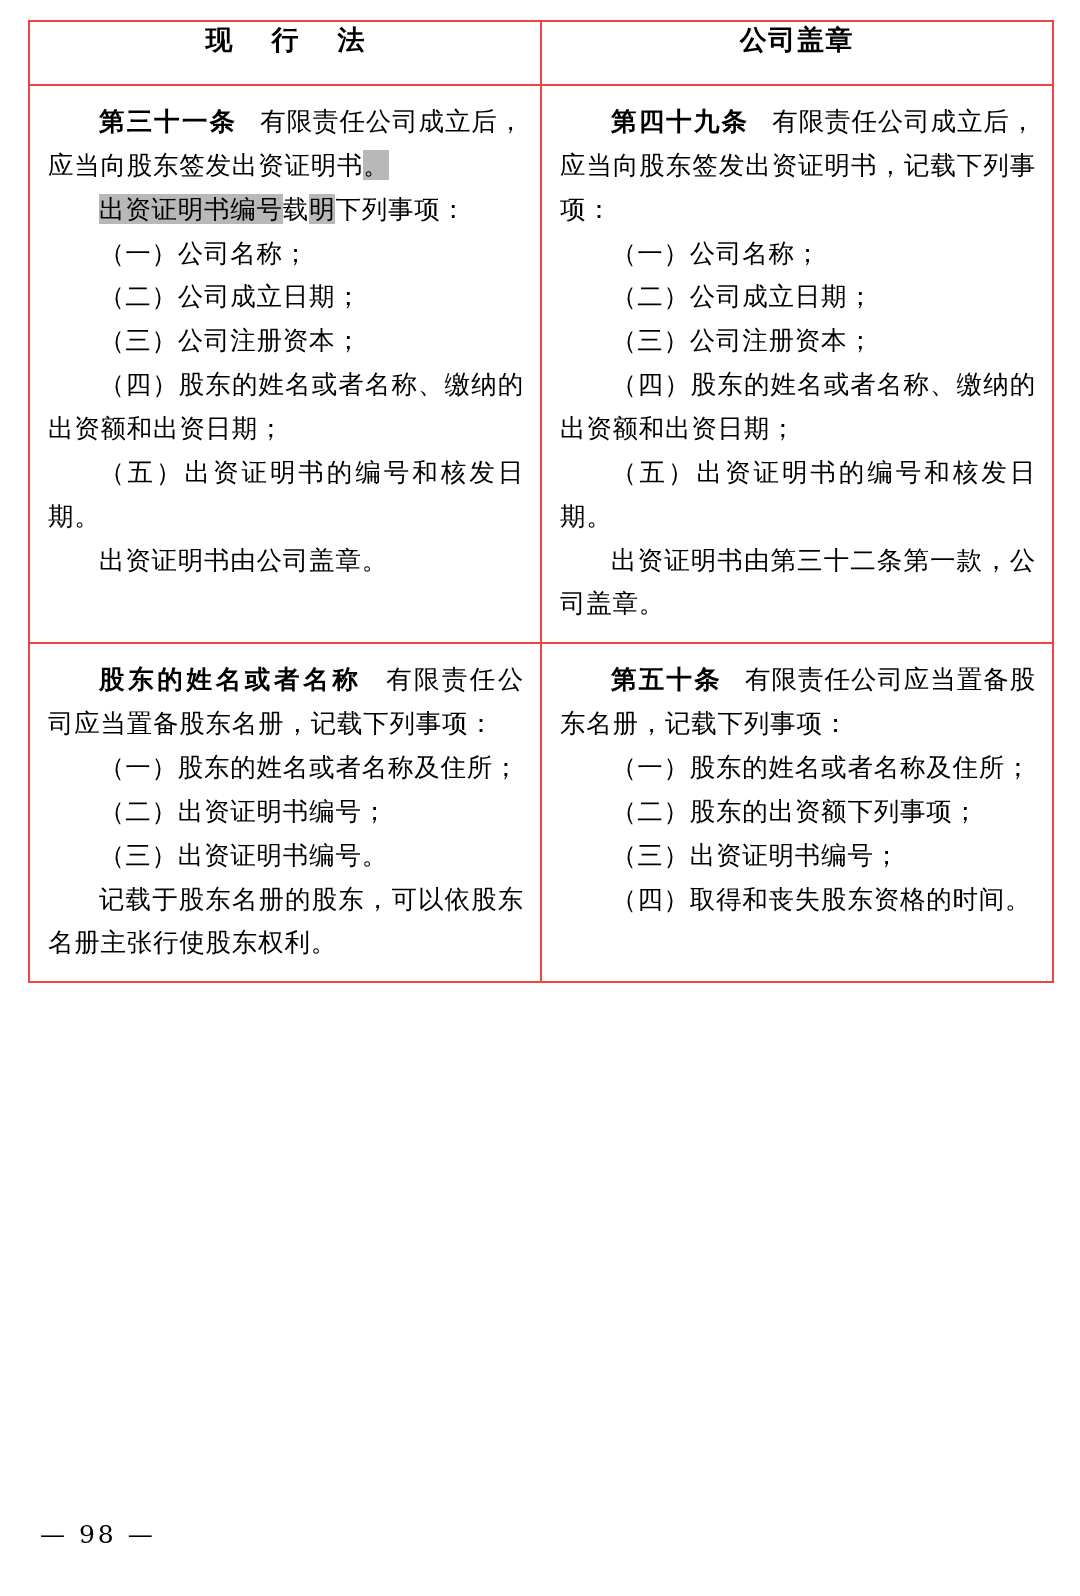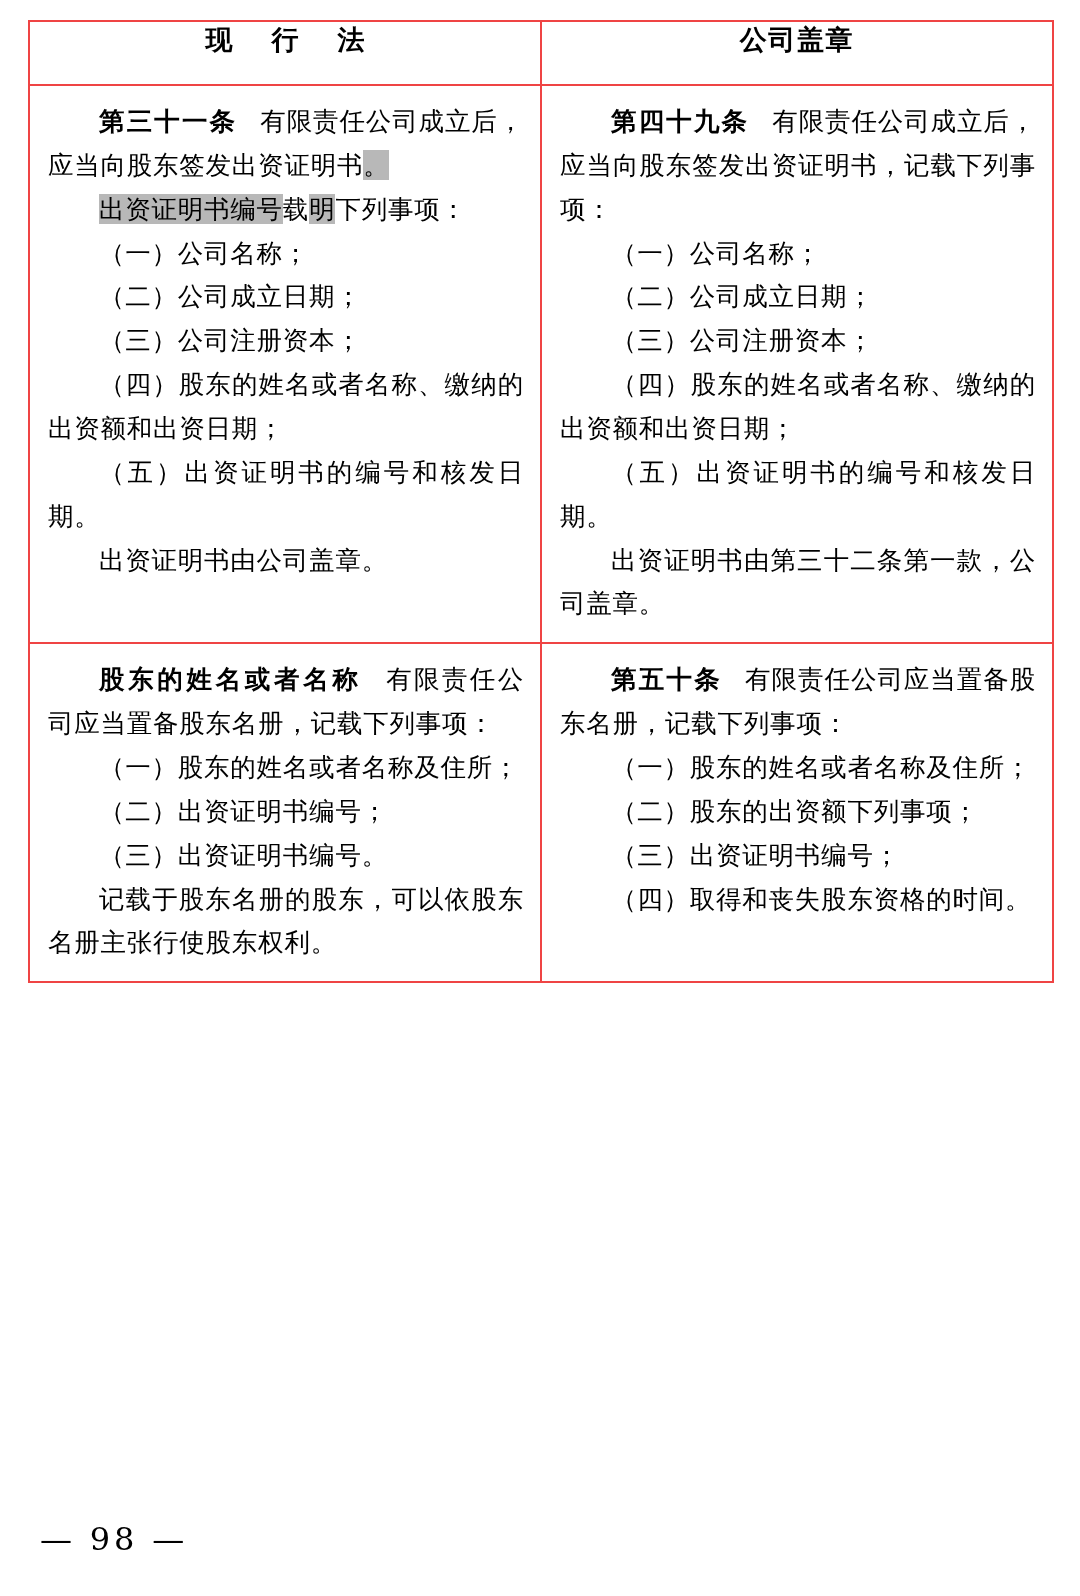--- a/index.html
+++ b/index.html
@@ -78,21 +78,21 @@
     height: 265px;
   }
   .footer {
     position: absolute;
     left: 0;
     top: 1520px;
     width: 1080px;
     text-align: left;
     padding-left: 40px;
     box-sizing: border-box;
-    font-size: 32px;
+    font-size: 25px;
     letter-spacing: 0.12em;
     font-family: "DejaVu Serif", "Liberation Serif", serif;
   }
 </style>
 </head>
 <body>
 
 <div class="page">
 
   <table class="law-table">

